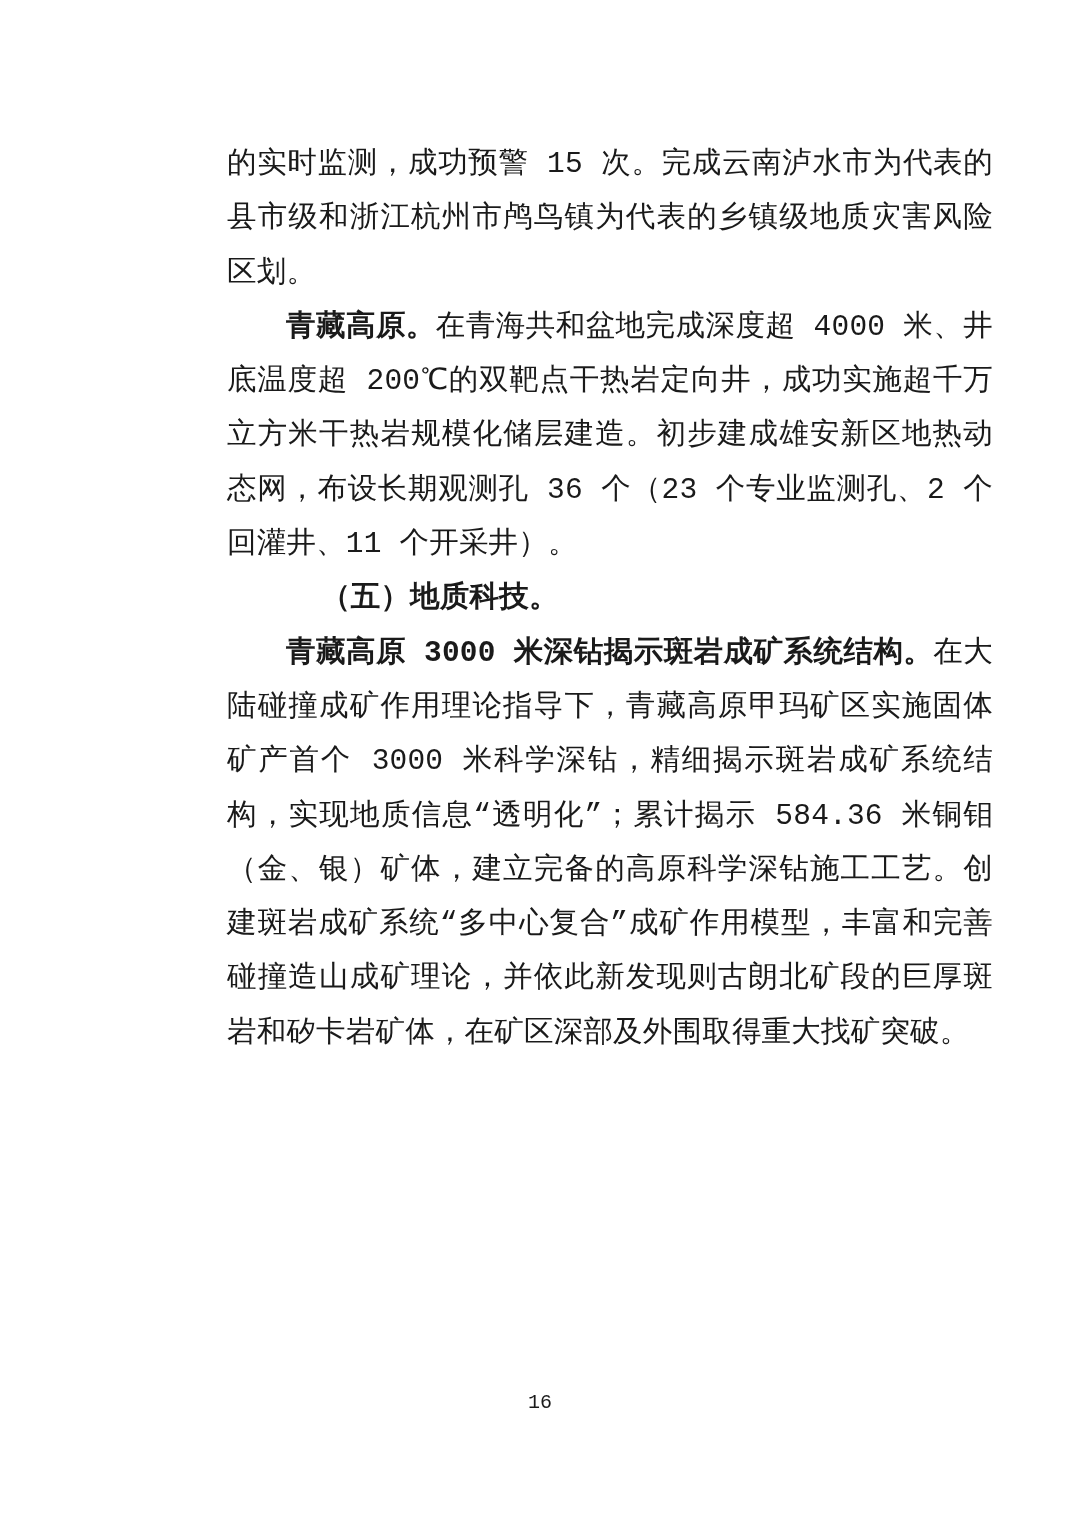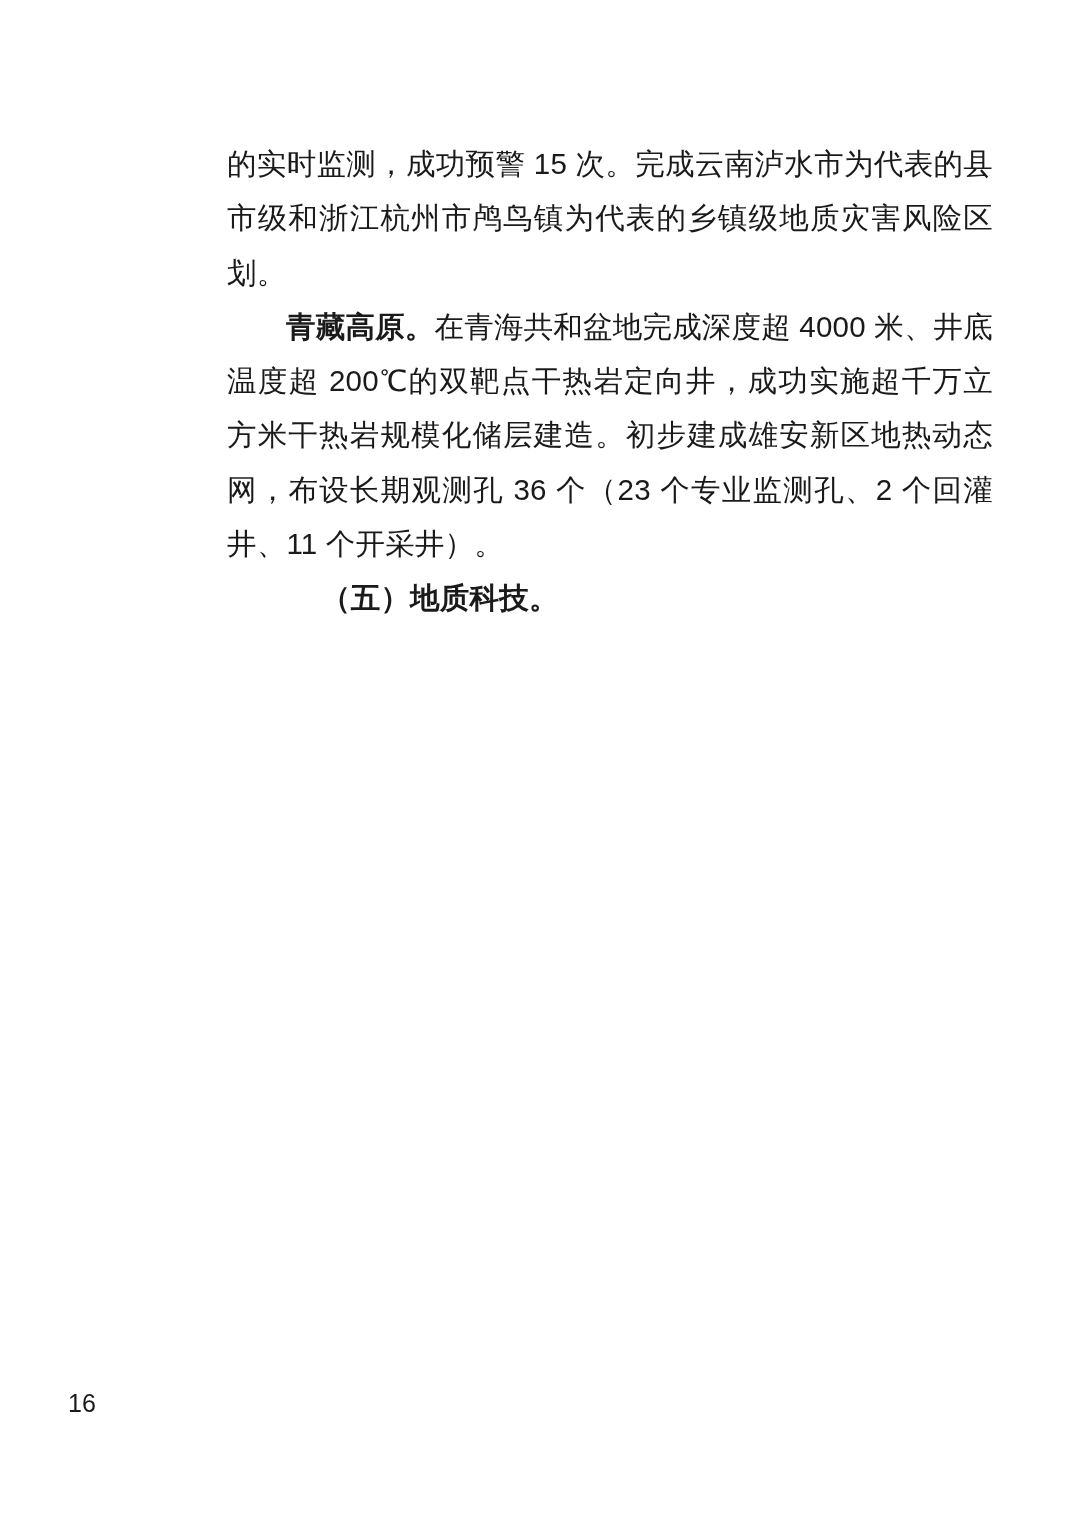--- a/index.html
+++ b/index.html
@@ -4,21 +4,21 @@
 <style>
   * { margin: 0; padding: 0; box-sizing: border-box; }
   html, body { background: #ffffff; }
   .page {
     position: relative;
     width: 944px;
     height: 1527px;
     margin: 0 auto;
     background: #ffffff;
     color: #1a1a1a;
-    font-family: Liberation Sans, sans-serif;
+    font-family: Liberation Mono, monospace;
     overflow: hidden;
     border-radius: 25px;
   }
   .doc-body {
     position: absolute;
     left: 159px;
     top: 137px;
     width: 766px;
   }
   .para {
@@ -29,28 +29,30 @@
     color: #1a1a1a;
   }
   .para.indent { text-indent: 2em; }
   .run.bold { font-weight: bold; }
   .para.heading .run { font-weight: bold; margin-left: 35px; }
   .page-number {
     position: absolute;
     top: 1388px;
     left: 0;
     width: 100%;
-    font-size: 25px;
+    text-align: center;
+    font-size: 20px;
     line-height: 30px;
     color: #1a1a1a;
   }
 </style>
 </head>
 <body>
 
 <div class="page">
   <div class="doc-body" id="doc-body">
       <p class="para"><span class="run">的实时监测，成功预警 15 次。完成云南泸水市为代表的县市级和浙江杭州市鸬鸟镇为代表的乡镇级地质灾害风险区划。</span></p>
       <p class="para indent"><span class="run bold">青藏高原。</span><span class="run">在青海共和盆地完成深度超 4000 米、井底温度超 200℃的双靶点干热岩定向井，成功实施超千万立方米干热岩规模化储层建造。初步建成雄安新区地热动态网，布设长期观测孔 36 个（23 个专业监测孔、2 个回灌井、11 个开采井）。</span></p>
       <p class="para indent heading"><span class="run bold">（五）地质科技。</span></p>
+      <p class="para indent"><span class="run bold">青藏高原 3000 米深钻揭示斑岩成矿系统结构。</span><span class="run">在大陆碰撞成矿作用理论指导下，青藏高原甲玛矿区实施固体矿产首个 3000 米科学深钻，精细揭示斑岩成矿系统结构，实现地质信息“透明化”；累计揭示 584.36 米铜钼（金、银）矿体，建立完备的高原科学深钻施工工艺。创建斑岩成矿系统“多中心复合”成矿作用模型，丰富和完善碰撞造山成矿理论，并依此新发现则古朗北矿段的巨厚斑岩和矽卡岩矿体，在矿区深部及外围取得重大找矿突破。</span></p>
     </div>
   <div class="page-number">16</div>
 </div>
 
 </body></html>

